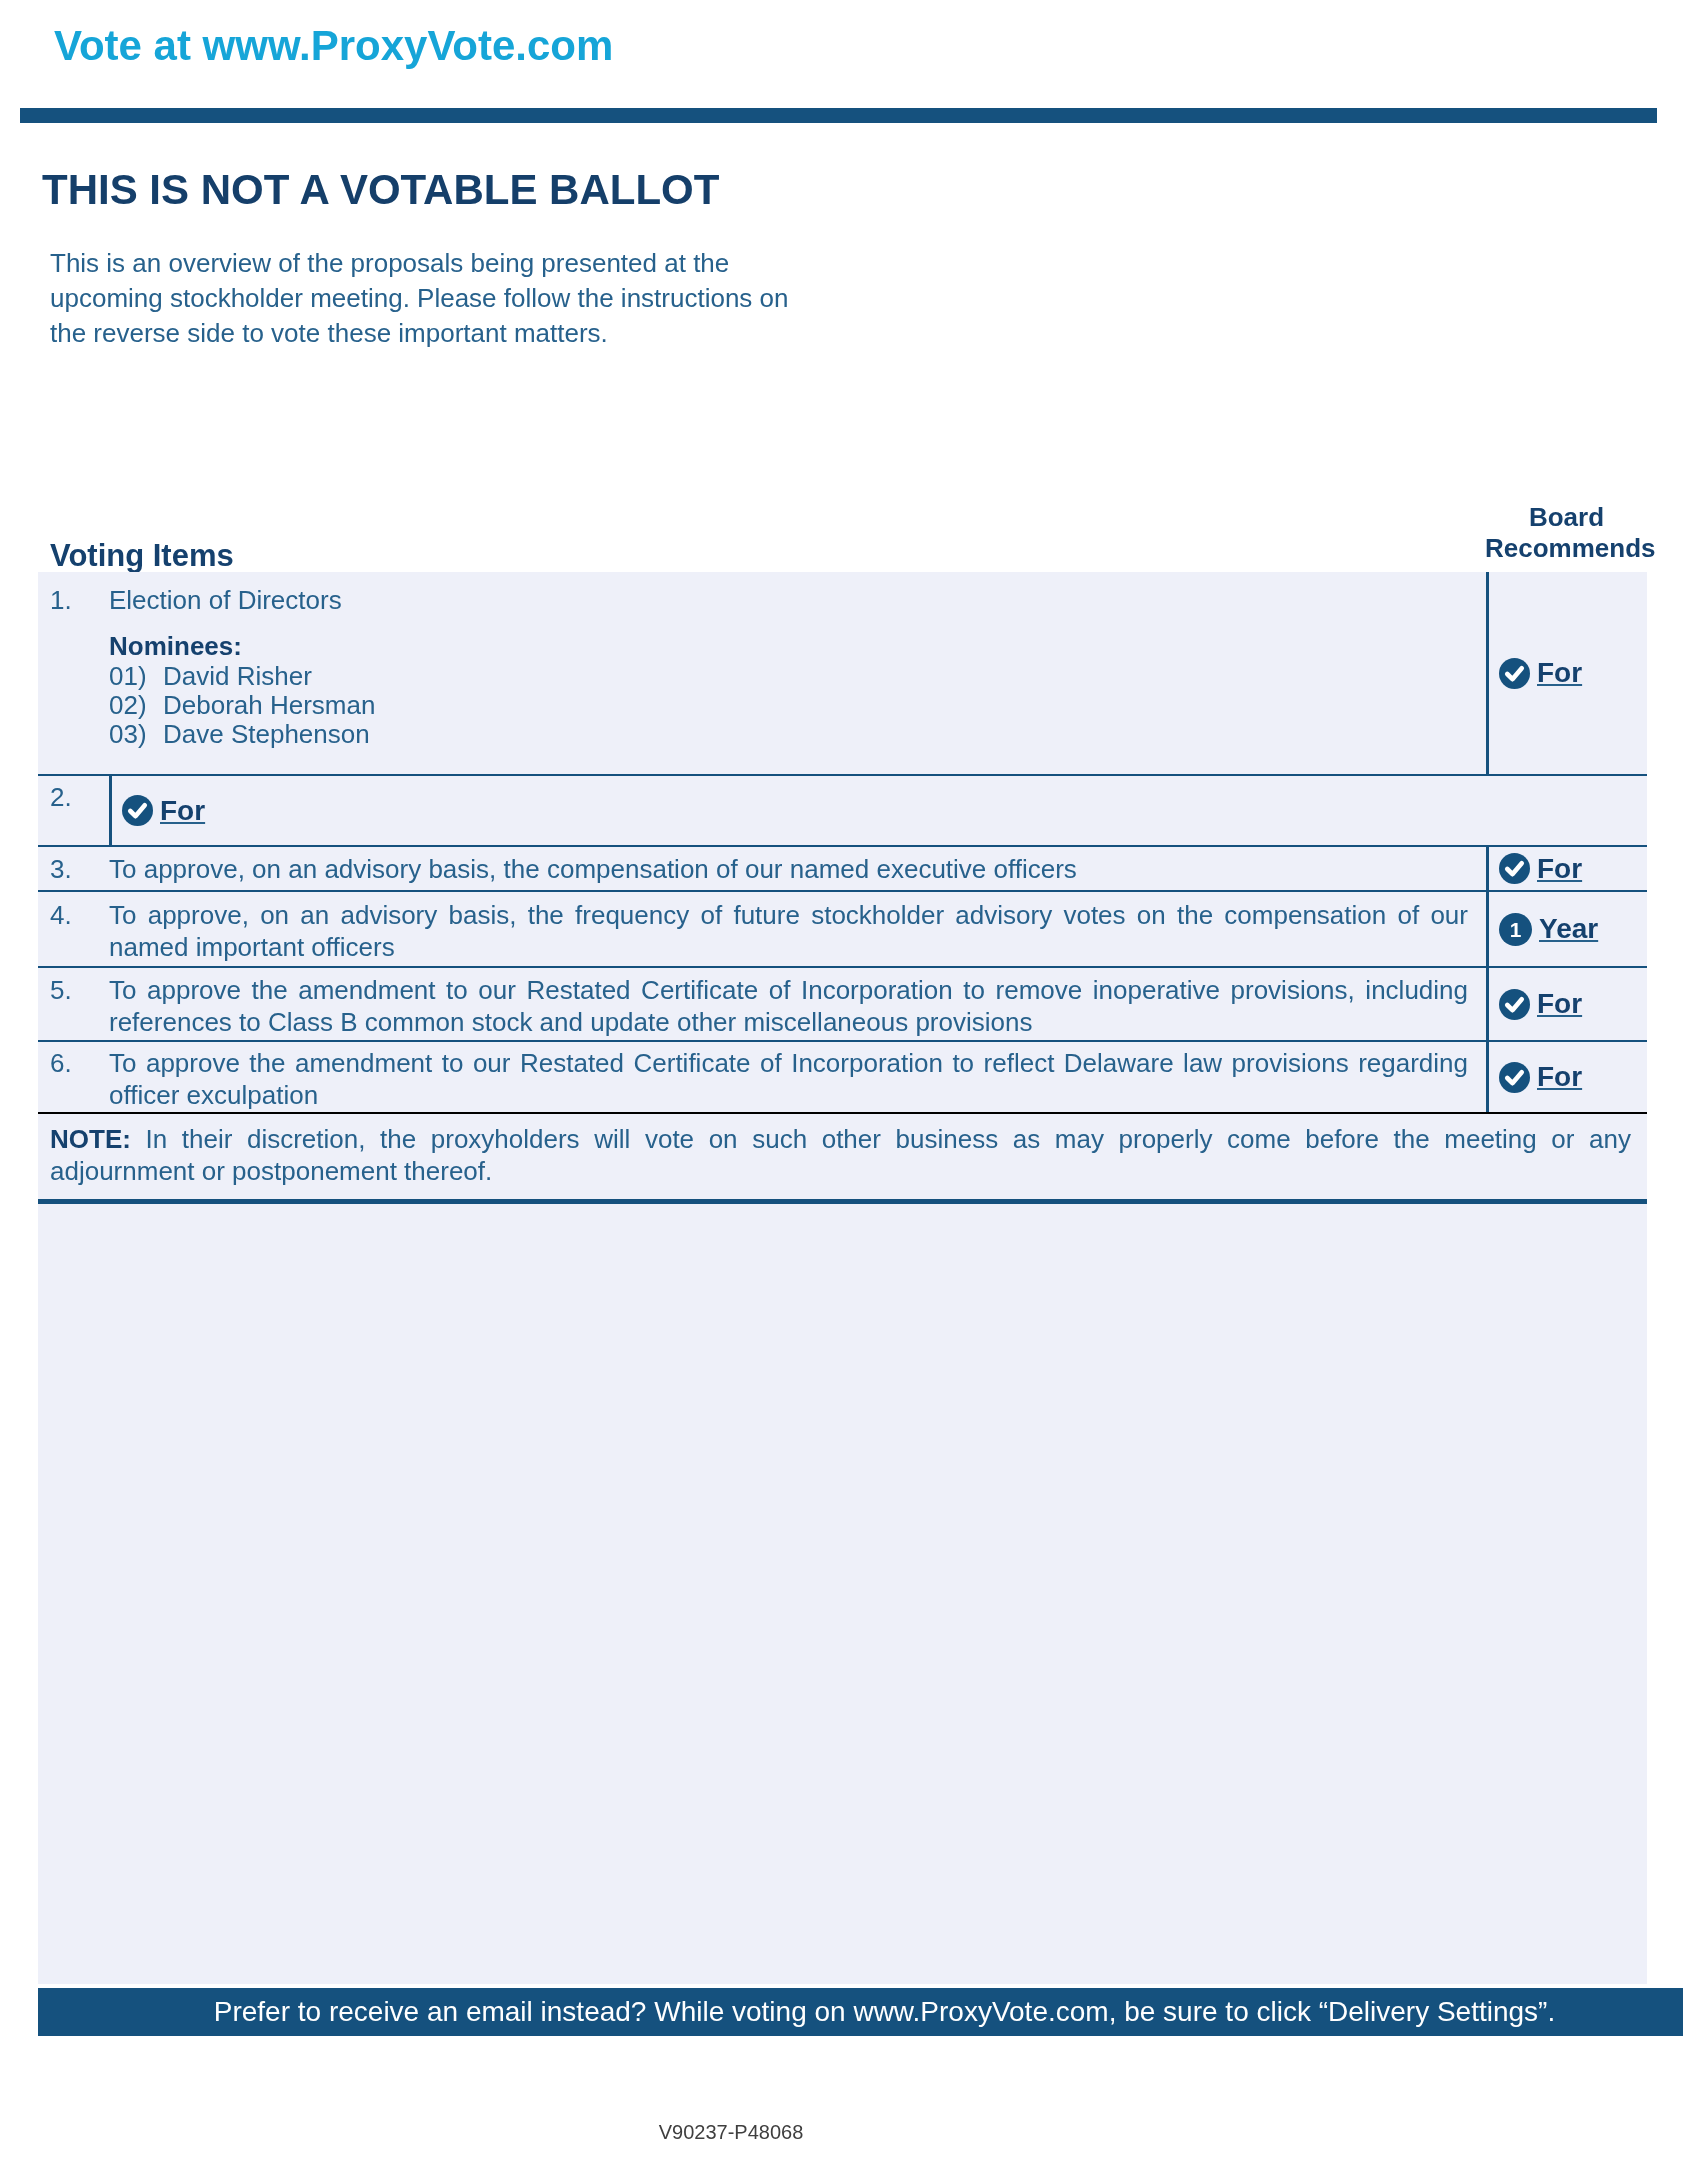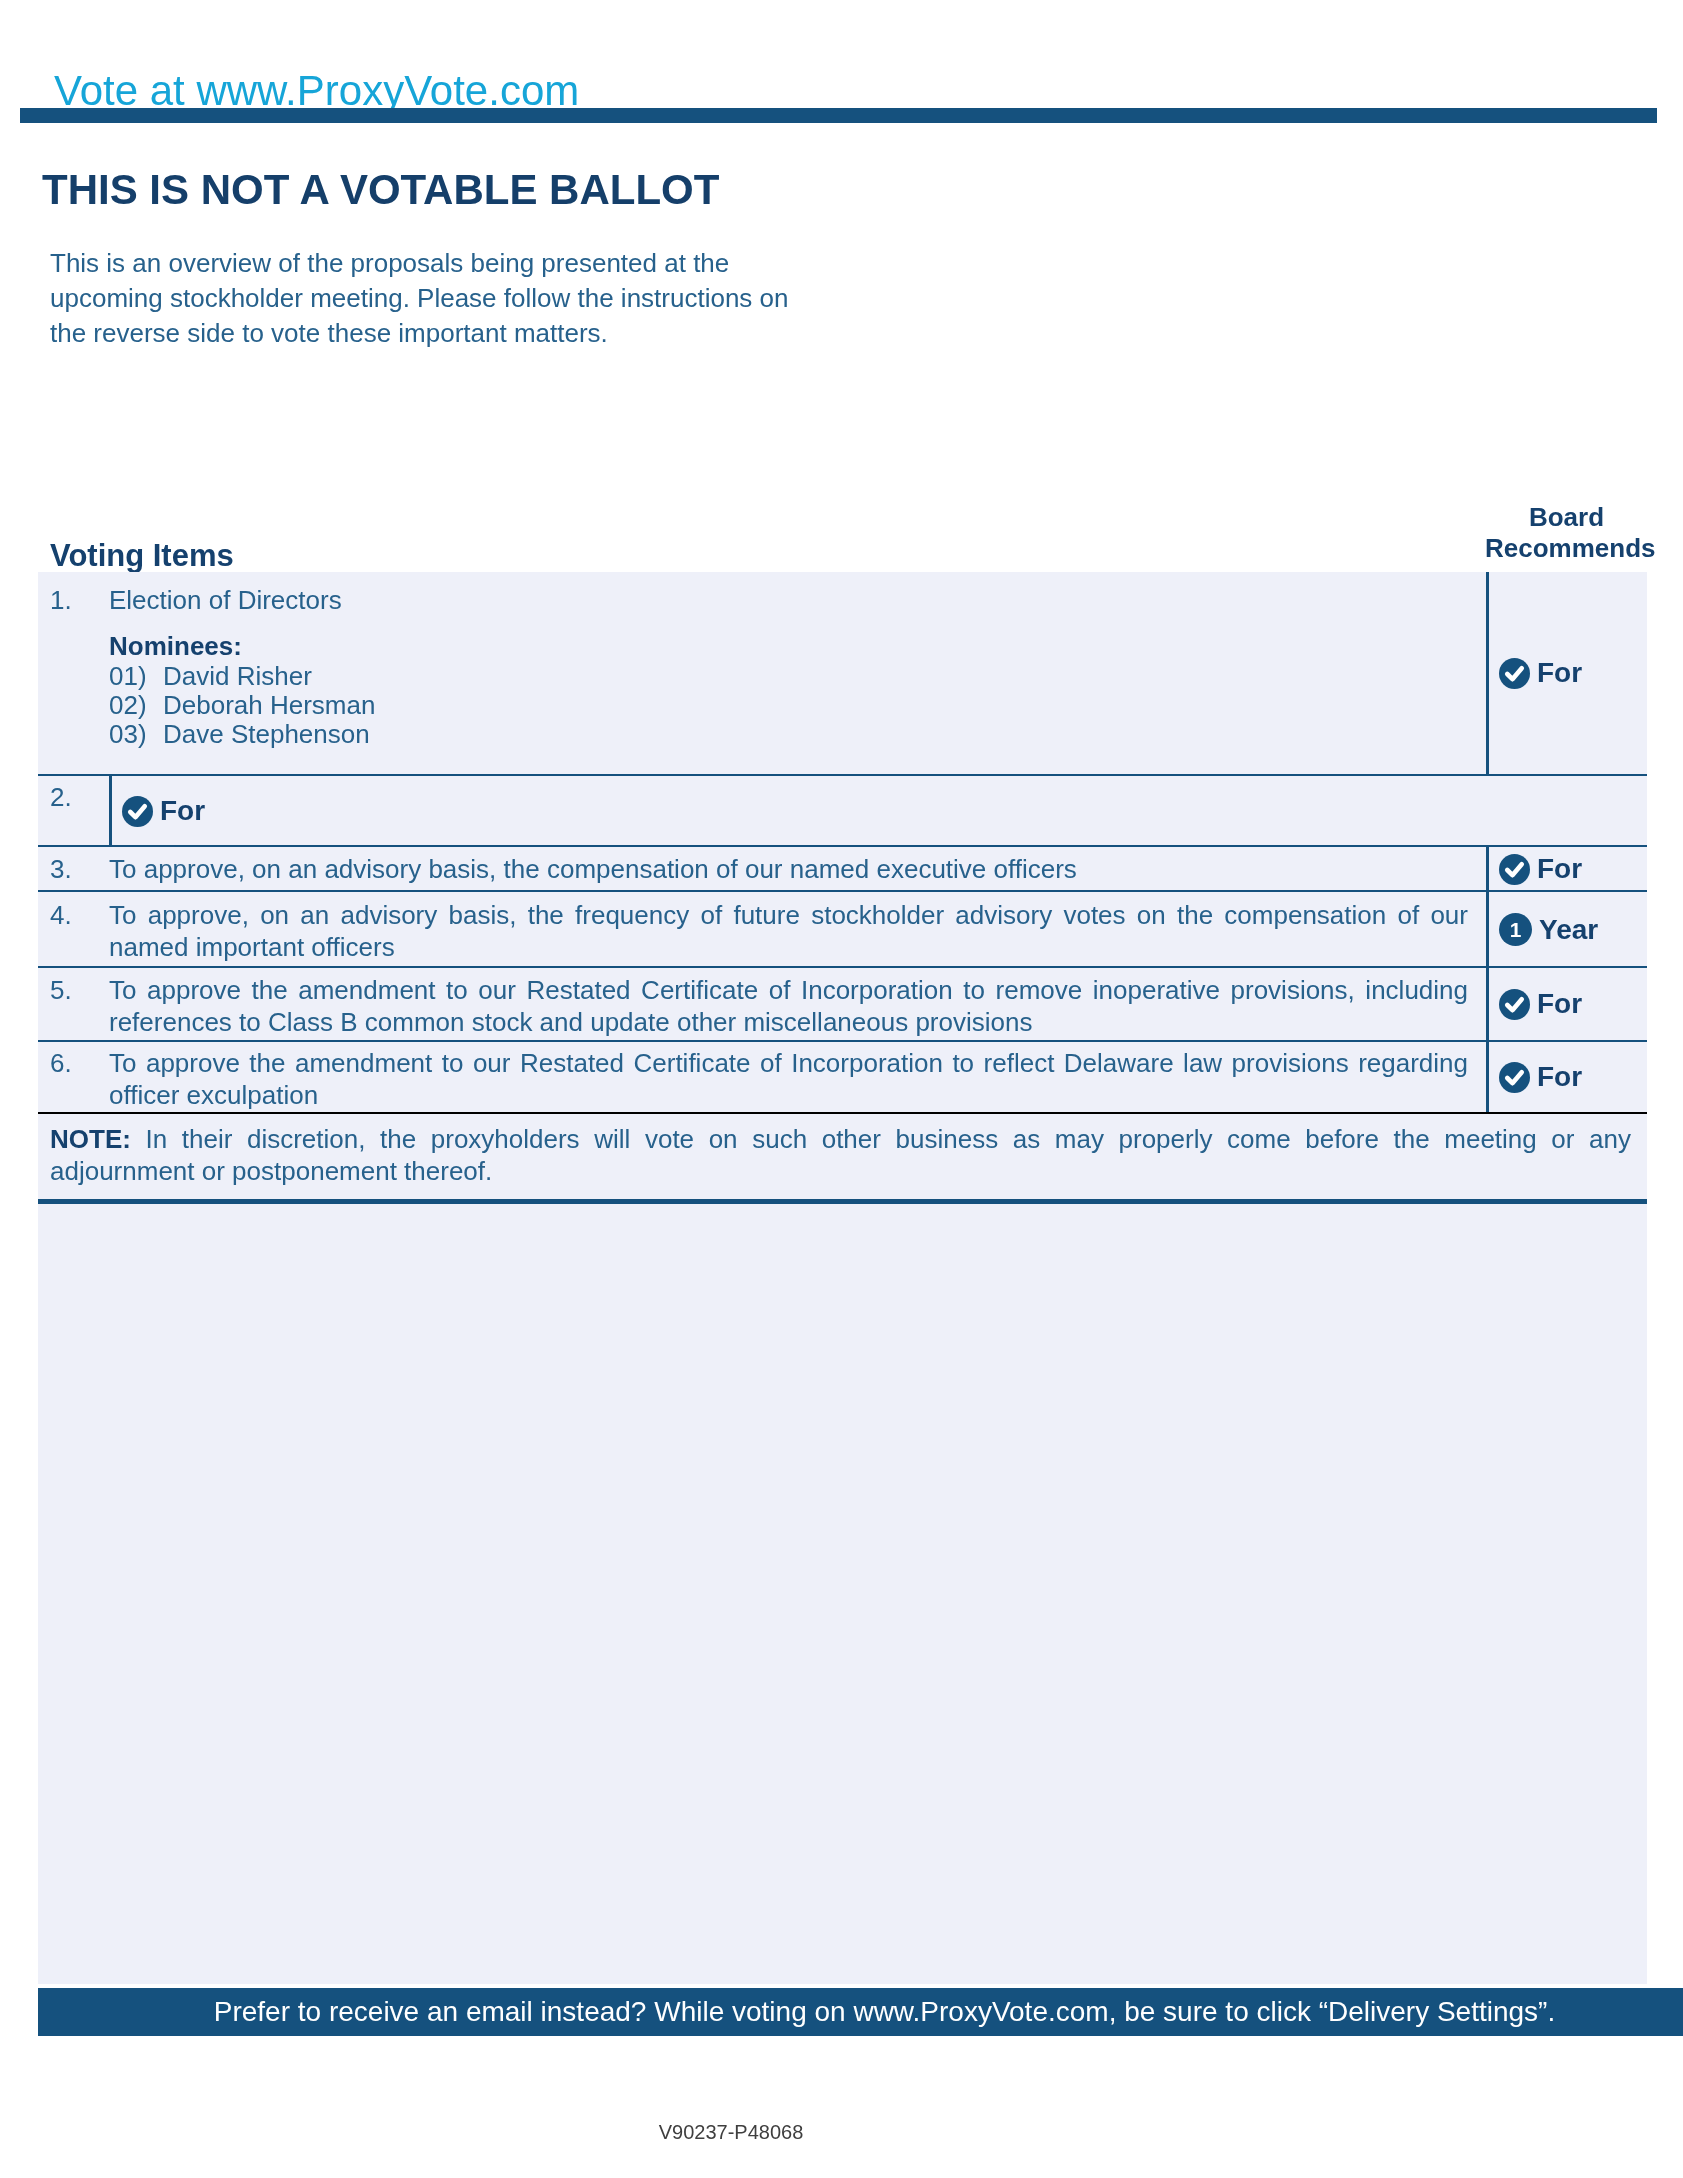--- a/index.html
+++ b/index.html
@@ -15,24 +15,23 @@
     background: #ffffff;
     overflow: hidden;
   }
 
   
   .page-title {
     position: absolute;
     left: 54px;
     top: 22px;
     font-size: 42px;
-    font-weight: normal;
+    font-weight: bold;
     color: #16a5d8;
     letter-spacing: 0px;
-    margin-top: 45px;
   }
   .title-bar {
     position: absolute;
     left: 20px;
     top: 108px;
     width: 1637px;
     height: 15px;
     background: #15517e;
   }
   .ballot-heading {
@@ -107,22 +106,23 @@
     box-sizing: border-box;
     flex: 0 0 161px;
     width: 161px;
     border-left: 3px solid #15517e;
     display: flex;
     align-items: center;
     padding-left: 10px;
   }
   .badge {
     display: flex;
-    align-items: flex-end;
+    align-items: center;
     gap: 7px;
+    text-decoration: underline;
   }
   .badge svg { display: block; }
   .rec-label {
     font-size: 28px;
     font-weight: bold;
     color: #15416e;
   }
 
   .row-1 { height: 202px; padding-top: 12px; }
   .row-2 { height: 71px; padding-top: 5px; }

